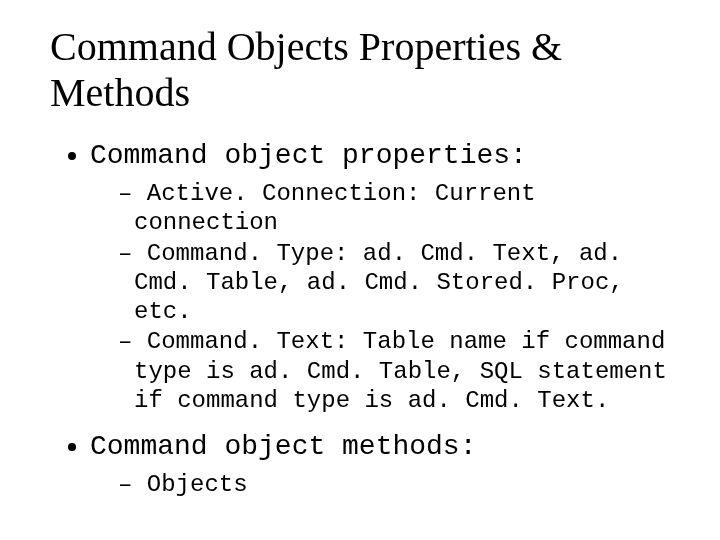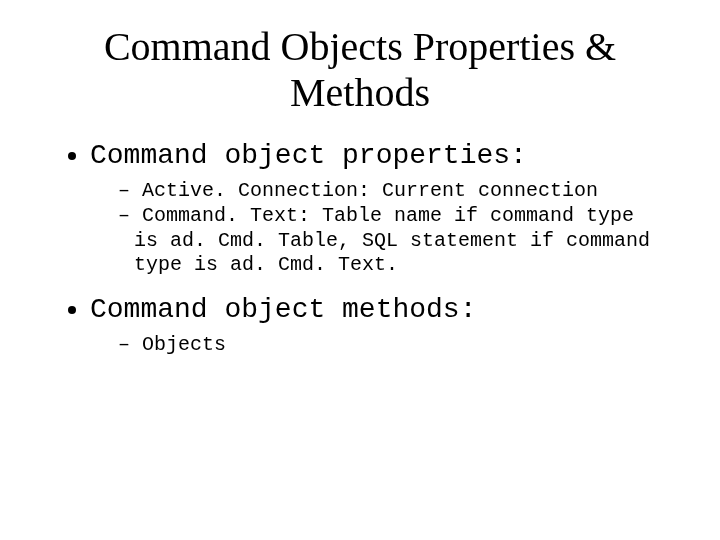--- a/index.html
+++ b/index.html
@@ -12,21 +12,20 @@
     color: #000000;
   }
   .slide {
     width: 720px;
     height: 540px;
     box-sizing: border-box;
     padding: 20px 50px 20px 50px;
   }
   .title {
     font-size: 40px;
-    text-align: center;
     line-height: 1.15;
     margin-top: 4px;
     margin-bottom: 22px;
   }
   ul.level1 {
     list-style: disc;
     margin: 0;
     padding-left: 40px;
   }
   ul.level1 > li {
@@ -34,40 +33,41 @@
     line-height: 1.25;
     margin-bottom: 4px;
     font-family: Liberation Mono, monospace;
   }
   ul.level2 {
     list-style: none;
     margin: 6px 0 14px 0;
     padding-left: 28px;
   }
   ul.level2 > li {
-    font-size: 20px;
+    font-size: 24px;
     line-height: 1.22;
     text-indent: -16px;
     padding-left: 16px;
     margin-bottom: 1px;
   }
   ul.level2 > li::before {
     content: "– ";
   }
 </style>
 </head>
 <body>
 
 <div class="slide">
   <div class="title">Command Objects Properties &amp; Methods</div>
   <ul class="level1">
     <li>
       <span>Command object properties:</span>
       <ul class="level2">
         <li>Active. Connection: Current connection</li>
+        <li>Command. Type: ad. Cmd. Text, ad. Cmd. Table, ad. Cmd. Stored. Proc, etc.</li>
         <li>Command. Text: Table name if command type is ad. Cmd. Table, SQL statement if command type is ad. Cmd. Text.</li>
       </ul>
     </li>
     <li>
       <span>Command object methods:</span>
       <ul class="level2">
         <li>Objects</li>
       </ul>
     </li>
   </ul>

